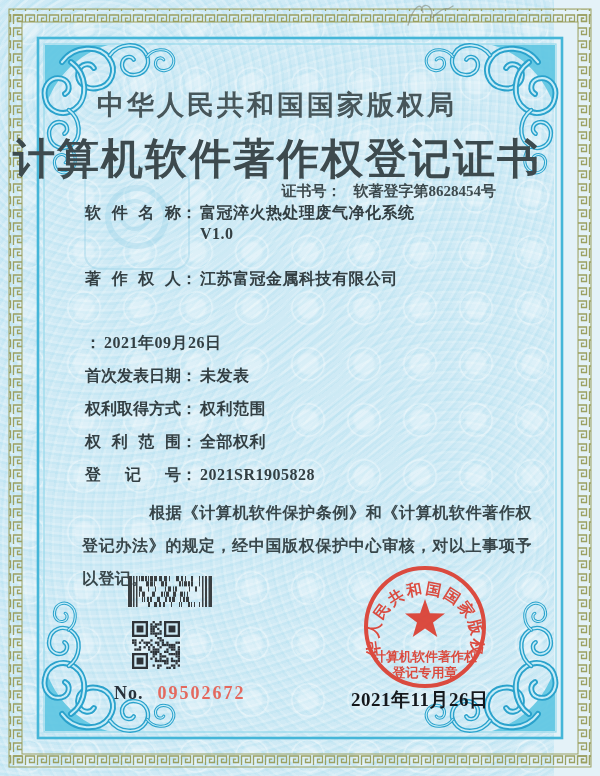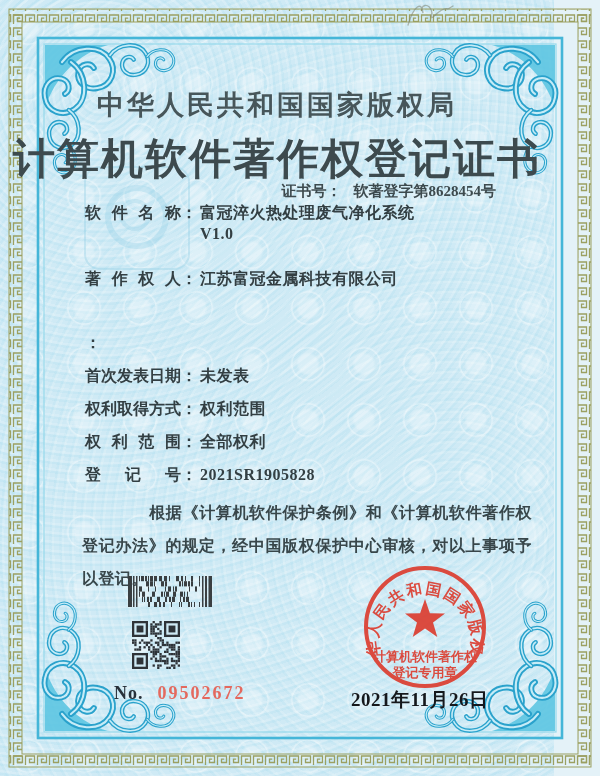--- a/index.html
+++ b/index.html
@@ -125,20 +125,23 @@
       </div>
       <div class="frow">
         <span class="flabel">著作权人</span>
         <span class="fcolon">：</span>
         <div class="fvalue">
           <div>江苏富冠金属科技有限公司</div>
         </div>
       </div>
       <div class="frow">
         <span class="fcolon">：</span>
+        <div class="fvalue">
+          <div>2021年09月26日</div>
+        </div>
       </div>
       <div class="frow">
         <span class="flabel">首次发表日期</span>
         <span class="fcolon">：</span>
         <div class="fvalue">
           <div>未发表</div>
         </div>
       </div>
       <div class="frow">
         <span class="flabel">权利取得方式</span>

